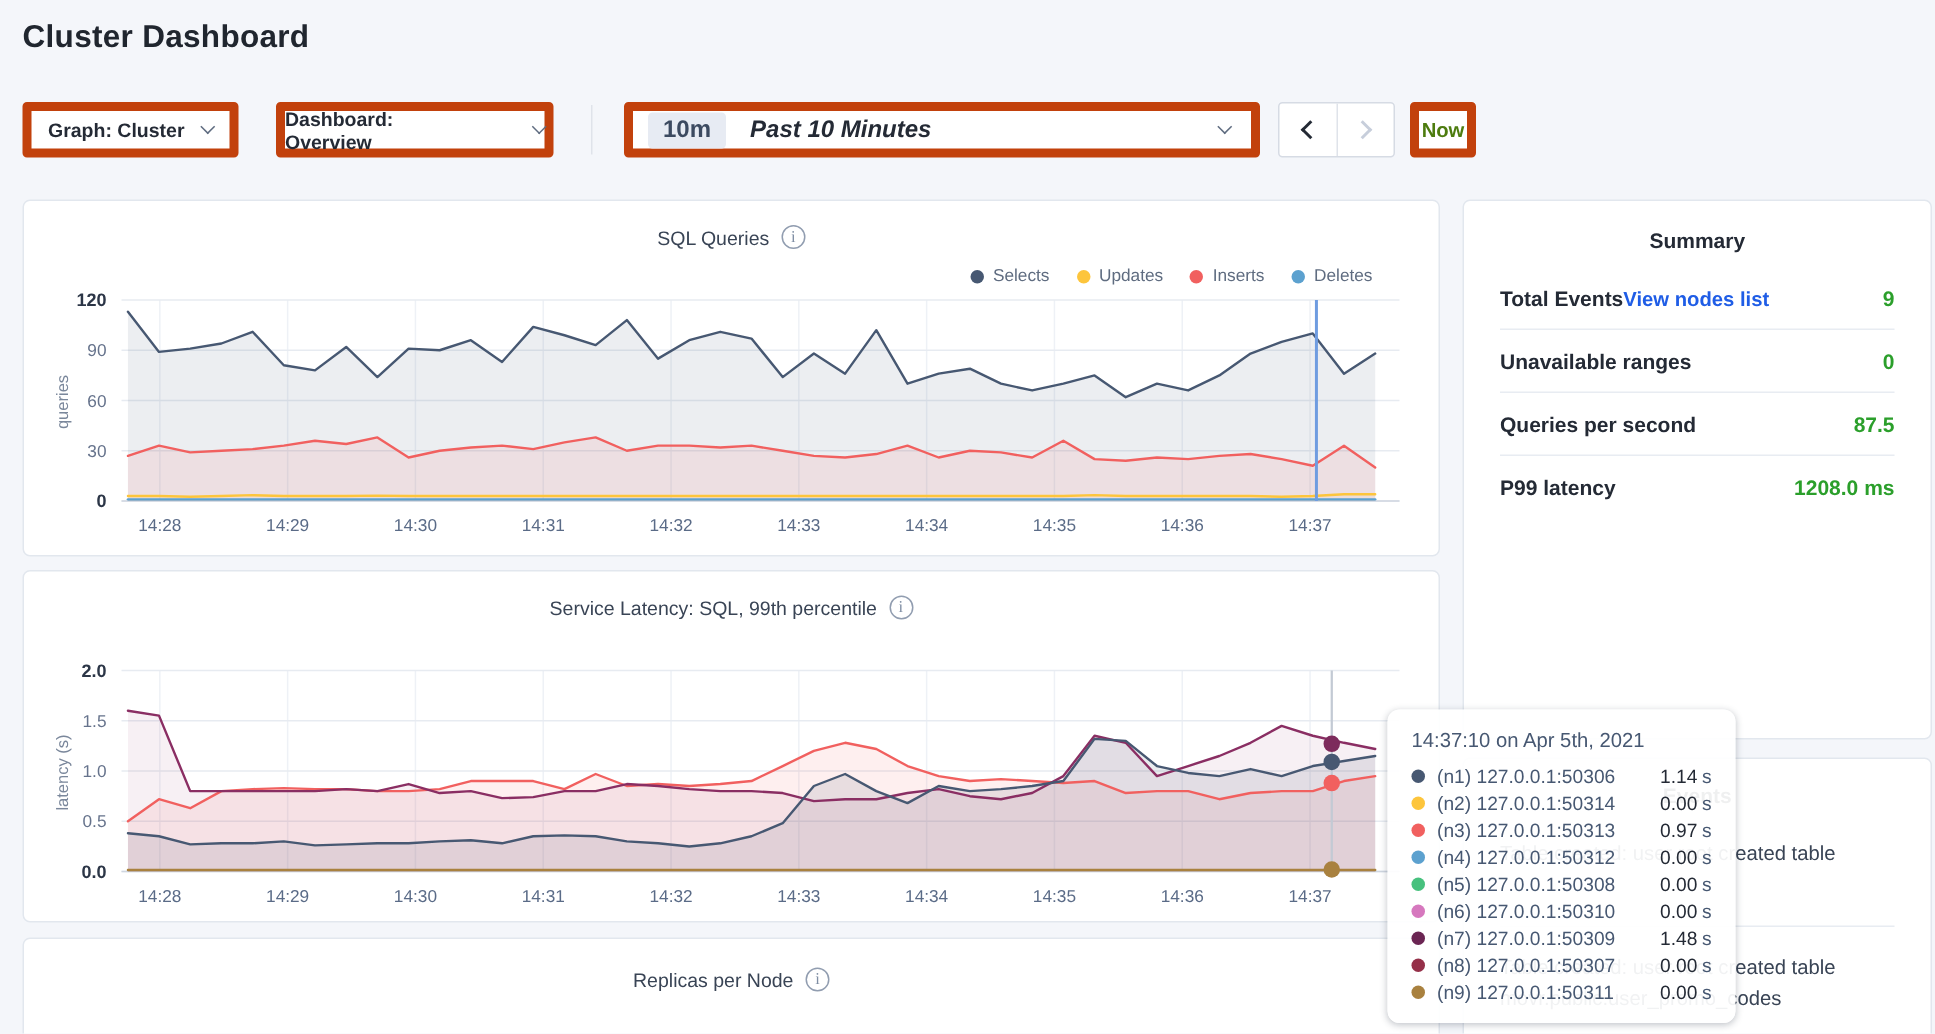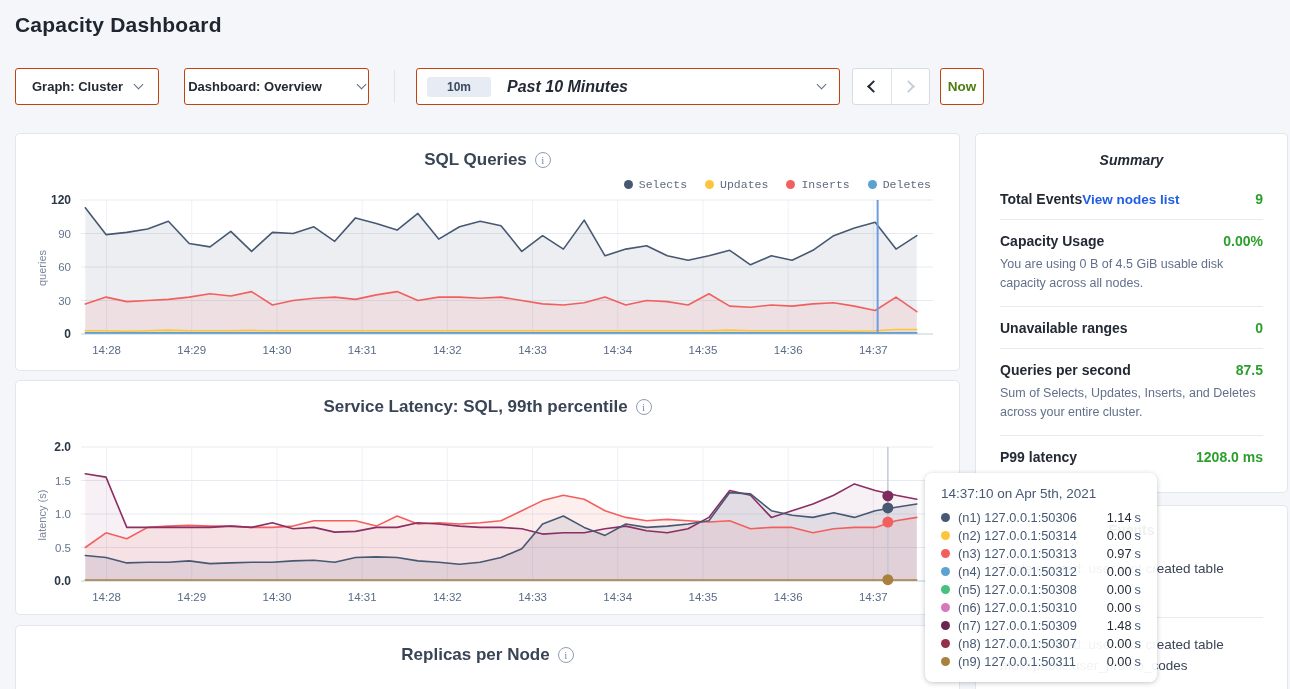--- a/index.html
+++ b/index.html
@@ -1,59 +1,59 @@
 <!DOCTYPE html>
 <html><head>
 <meta charset="utf-8">
 <style>
   * { margin:0; padding:0; box-sizing:border-box; }
   html,body { width:1290px; height:689px; overflow:hidden; }
   body { background:#f4f6fa; font-family:"Liberation Sans", sans-serif; color:#242a35; position:relative; }
 
   h1.pagetitle { position:absolute; left:15px; top:13px; font-size:21px; font-weight:600; color:#20262f; letter-spacing:.2px; }
 
-  .btnbox { position:absolute; background:#fff; border:1px solid #c2410c; border-radius:3px;
+  .btnbox { position:absolute; background:#fff; border:6px solid #c2410c; border-radius:3px;
             display:flex; align-items:center; justify-content:center; font-weight:700; font-size:13px; color:#242a35; cursor:pointer; }
   .dd1 { left:15px; top:68px; width:144px; height:37px; }
   .dd2 { left:184px; top:68px; width:185px; height:37px;gap:24px; }
   .vdiv { position:absolute; left:394px; top:70px; width:1px; height:33px; background:#dfe3ea; }
   .timebox { left:416px; top:68px; width:424px; height:37px; justify-content:flex-start; padding:0 14px 0 10px; }
-  .badge { background:#e7ebf3; color:#3c4a60; font-size:12px; font-weight:700; border-radius:3px; padding:3px 20px; margin-right:16px; }
+  .badge { background:#e7ebf3; color:#3c4a60; font-size:16px; font-weight:700; border-radius:3px; padding:3px 10px; margin-right:16px; }
   .tlabel { font-size:16px; font-weight:700;font-style:italic; }
   .chev { width:7px; height:7px; border-right:1.7px solid #5f6c80; border-bottom:1.7px solid #5f6c80; transform:rotate(45deg); margin-left:12px; margin-top:-4px; }
   .tchev { margin-left:auto; }
   .arrows { position:absolute; left:852px; top:68px; width:78px; height:37px; background:#fff; border:1px solid #d6dbe4; border-radius:3px; display:flex; }
   .abtn { flex:1; display:flex; align-items:center; justify-content:center; cursor:pointer; }
   .abtn + .abtn { border-left:1px solid #dfe3ea; }
   .arr { width:9px; height:9px; border-style:solid; }
   .arr-left  { border-width:0 0 2.6px 2.6px; border-color:#242a35; transform:rotate(45deg); margin-left:3px; }
   .arr-right { border-width:2.6px 2.6px 0 0; border-color:#c7cedb; transform:rotate(45deg); margin-right:3px; }
   .nowbtn { left:940px; top:68px; width:44px; height:37px; color:#4d7c0f; font-size:13.5px; }
 
   .card { position:absolute; background:#fff; border:1px solid #e2e7ee; border-radius:5px; }
   .card-sql      { left:15px;  top:133px; width:945px; height:238px; }
   .card-latency  { left:15px;  top:380px; width:945px; height:235px; }
   .card-replicas { left:15px;  top:625px; width:945px; height:120px; }
   .card-summary  { left:975px; top:133px; width:313px; height:360px; }
   .card-events   { left:975px; top:505px; width:313px; height:230px; }
 
   .ctitle { display:flex; justify-content:center; align-items:center; gap:8px; padding-top:16px; }
-  .ct { font-size:17px; font-weight:700; color:#394455; }
+  .ct { font-size:13px; font-weight:400; color:#394455; }
   .info { width:16px; height:16px; border:1px solid #919db0; border-radius:50%; color:#7e8da3; font-size:11px;
           display:inline-flex; align-items:center; justify-content:center; font-family:"Liberation Serif",serif; cursor:pointer; }
 
-  .legend { position:absolute; right:28px; top:44px; display:flex; gap:18px;font-family:Liberation Mono, monospace; }
+  .legend { position:absolute; right:44px; top:44px; display:flex; gap:18px; }
   .litem { display:flex; align-items:center; gap:6px; font-size:11.5px; color:#5f6c80; cursor:pointer; }
   .ldot { width:9px; height:9px; border-radius:50%; }
 
   .plot { position:absolute; left:0; top:54px; width:945px; height:176px; }
   .ylab { position:absolute; left:26px; top:134px; transform:translate(-50%,-50%) rotate(-90deg); font-size:11px; color:#7a879b; white-space:nowrap; }
   svg text { font-family:"Liberation Sans", sans-serif; }
 
-  .sum-title { text-align:center; font-weight:700; font-size:14px; color:#242a35; padding:18px 0 10px;font-style:italic; }
+  .sum-title { text-align:center; font-weight:700; font-size:14px; color:#242a35; padding:18px 0 10px; }
   .sum-rows { padding:0 24px; }
   .sum-row { padding:13px 0 12px; }
   .sum-row + .sum-row { border-top:1px solid #e8ecf2; }
   .sum-head { display:flex; align-items:baseline; }
   .sum-label { font-size:14px; font-weight:700; color:#242a35; }
   .sum-link { font-size:13.5px; font-weight:700; margin-left:0; cursor:pointer; }
   .sum-value { margin-left:auto; font-size:14px; font-weight:700; }
   .sum-desc { font-size:12.5px; color:#62708a; line-height:1.55; margin-top:6px; }
 
   .evt-title { text-align:center; font-weight:700; font-size:14px; color:#242a35; padding:16px 0 4px; }
@@ -68,21 +68,21 @@
   .tip-row { display:flex; align-items:center; height:18px; font-size:12.8px; color:#475872; }
   .tip-dot { width:9px; height:9px; border-radius:50%; margin-right:8px; flex:none; }
   .tip-val { margin-left:auto; font-weight:400; color:#242a35; }
   .tip-unit { font-weight:400; color:#475872; margin-left:3px; }
 </style>
 </head>
 <body>
 
 <div>
 
-  <h1 class="pagetitle">Capacity Dashboard</h1>
+  <h1 class="pagetitle">Cluster Dashboard</h1>
 
   <div class="btnbox dd1">
     <span>Graph: Cluster</span>
     <i class="chev"></i>
   </div>
   <div class="btnbox dd2">
     <span>Dashboard: Overview</span>
     <i class="chev"></i>
   </div>
   <div class="vdiv"></div>
@@ -236,37 +236,29 @@
     <div class="sum-rows">
         <div class="sum-row">
           <div class="sum-head">
             <span class="sum-label">Total Events</span>
             <span class="sum-link" style="color: rgb(31, 93, 230);">View nodes list</span>
             <span class="sum-value" style="color: rgb(43, 159, 43);">9</span>
           </div>
         </div>
         <div class="sum-row">
           <div class="sum-head">
-            <span class="sum-label">Capacity Usage</span>
-            <span class="sum-value" style="color: rgb(43, 159, 43);">0.00%</span>
-          </div>
-          <div class="sum-desc">You are using 0 B of 4.5 GiB usable disk capacity across all nodes.</div>
-        </div>
-        <div class="sum-row">
-          <div class="sum-head">
             <span class="sum-label">Unavailable ranges</span>
             <span class="sum-value" style="color: rgb(43, 159, 43);">0</span>
           </div>
         </div>
         <div class="sum-row">
           <div class="sum-head">
             <span class="sum-label">Queries per second</span>
             <span class="sum-value" style="color: rgb(43, 159, 43); text-align: right;">87.5</span>
           </div>
-          <div class="sum-desc">Sum of Selects, Updates, Inserts, and Deletes across your entire cluster.</div>
         </div>
         <div class="sum-row">
           <div class="sum-head">
             <span class="sum-label">P99 latency</span>
             <span class="sum-value" style="color: rgb(43, 159, 43);">1208.0 ms</span>
           </div>
         </div>
       </div>
   </div>
 

